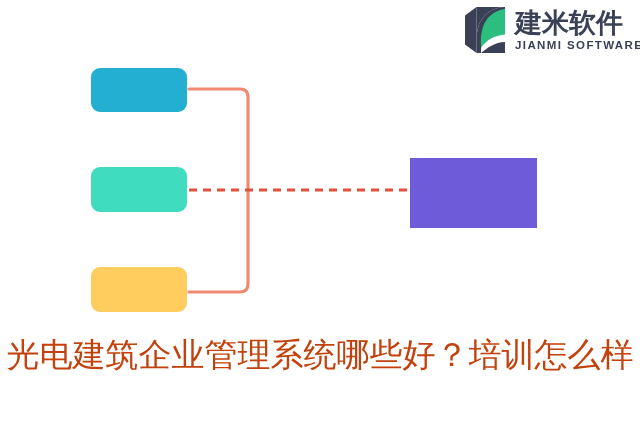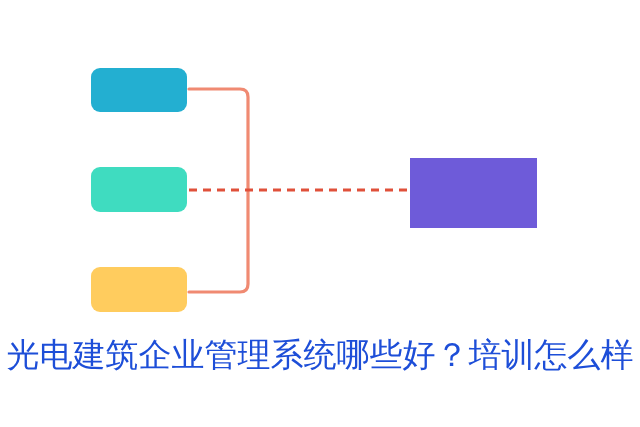--- a/index.html
+++ b/index.html
@@ -80,21 +80,21 @@
     display: flex;
     align-items: center;
     justify-content: center;
     white-space: nowrap;
   }
   .caption-text {
     font-family: "DejaVu Sans", "Liberation Sans", sans-serif;
     font-size: 33px;
     line-height: 44px;
     font-weight: normal;
-    color: #1d4ed8;
+    color: #c2410c;
     -webkit-text-stroke: 3.5px #ffffff;
     paint-order: stroke fill;
     letter-spacing: 0px;
   }
 </style>
 </head>
 <body>
 
 <div id="canvas">
 
@@ -106,18 +106,35 @@
 
     <rect x="91" y="68" width="96" height="44" rx="9" ry="9" fill="#23afd1"></rect>
 
     <rect x="91" y="167" width="96" height="45" rx="9" ry="9" fill="#3fdcc0"></rect>
 
     <rect x="91" y="267" width="96" height="45" rx="9" ry="9" fill="#ffcc5e"></rect>
 
     <rect x="410" y="158" width="127" height="70" fill="#6e5bd9"></rect>
   </svg>
 
+  <div class="brand">
+    <svg class="brand-mark" viewBox="0 0 46 48" xmlns="http://www.w3.org/2000/svg">
+
+      <path d="M14.5 1 L3 9.5 L3 38.5 L14.5 47 L14.5 47 L14.5 1 Z" fill="#3a4055"></path>
+      <path d="M14.5 1 L43 1 C30 1 20 9 16.5 20 C14.8 25.5 14.5 31 14.5 36 Z" fill="#3a4055"></path>
+      <path d="M14.5 36 C14.5 31 14.8 25.5 16.5 20 C20 9 30 1 43 1 L43 10
+               C33 10 25.5 16 22 25 C19.6 31.3 19 39.5 19 47 L14.5 47 Z" fill="#3a4055"></path>
+      <path d="M19 47 L43 47 L43 36 C33 36 25 42 19 47 Z" fill="#3a4055"></path>
+
+      <path d="M43 3 C31.5 4.5 23.5 12 20.5 22.5 C18.7 28.8 18.4 35.5 19.2 41.5
+               C24.5 34 32.5 29.5 43 28.5 Z" fill="#2bbe7e"></path>
+    </svg>
+    <div class="brand-text">
+      <div class="brand-cn">建米软件</div>
+      <div class="brand-en">JIANMI SOFTWARE</div>
+    </div>
+  </div>
 
   <div class="caption">
     <span class="caption-text">光电建筑企业管理系统哪些好？培训怎么样</span>
   </div>
 
 </div>
 
 </body></html>

